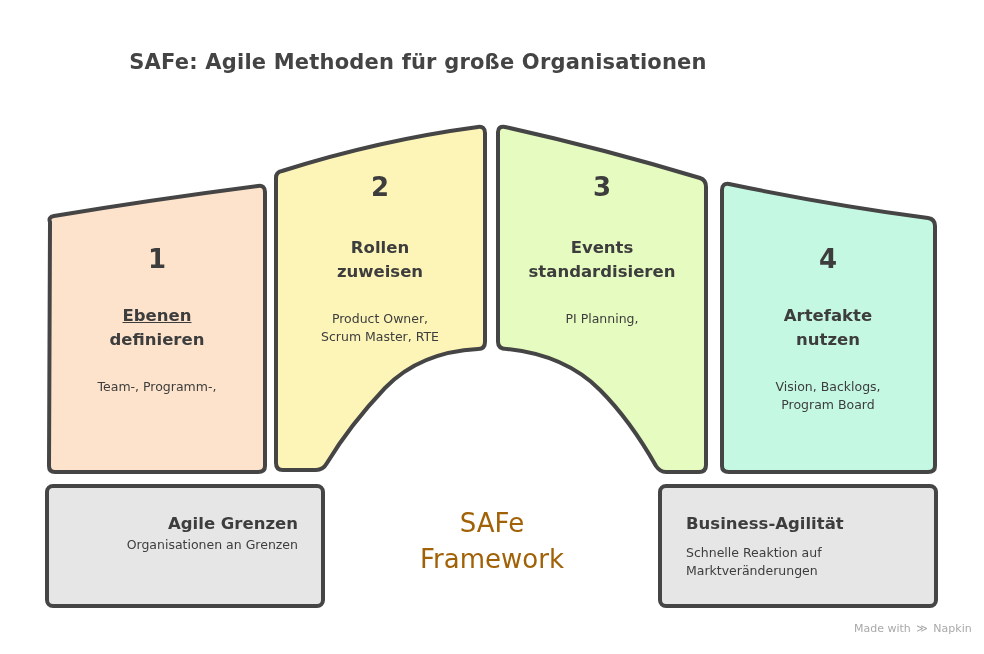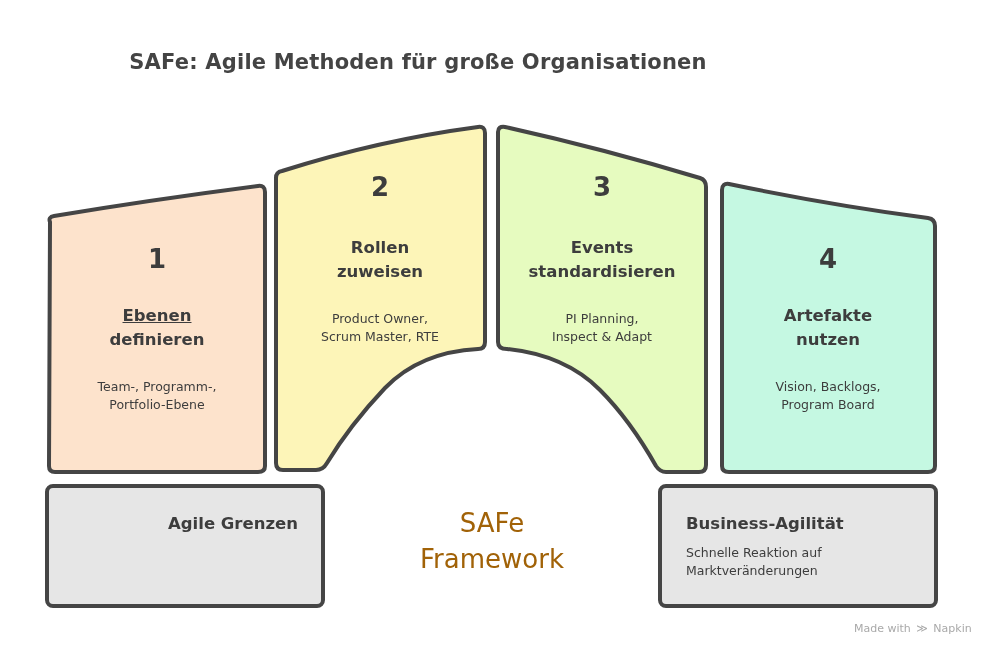--- a/index.html
+++ b/index.html
@@ -109,49 +109,48 @@
   <rect x="47" y="486" width="276" height="120" rx="6" ry="6" fill="#e6e6e6" stroke="#454545" stroke-width="4"></rect>
 
   <rect x="660" y="486" width="276" height="120" rx="6" ry="6" fill="#e6e6e6" stroke="#454545" stroke-width="4"></rect>
 </svg>
 
 <div class="panel-text" style="left:55px; top:244px; width:204px;">
   <span class="num">1</span>
   <span class="head" style="margin-top:30px;text-decoration:underline;">Ebenen</span>
   <span class="head">definieren</span>
   <span class="desc">Team-, Programm-,</span>
-  <span class="desc" style="margin-top:0;">Portfolio-Ebene</span>
 </div>
 
 <div class="panel-text" style="left:281px; top:172px; width:198px;">
   <span class="num">2</span>
   <span class="head" style="margin-top:34px;">Rollen</span>
   <span class="head">zuweisen</span>
   <span class="desc">Product Owner,</span>
   <span class="desc" style="margin-top:0;">Scrum Master, RTE</span>
 </div>
 
 <div class="panel-text" style="left:502px; top:172px; width:200px;">
   <span class="num">3</span>
   <span class="head" style="margin-top:34px;">Events</span>
   <span class="head">standardisieren</span>
   <span class="desc">PI Planning,</span>
-  <span class="desc" style="margin-top:0;">Inspect &amp; Adapt</span>
 </div>
 
 <div class="panel-text" style="left:726px; top:244px; width:204px;">
   <span class="num">4</span>
   <span class="head" style="margin-top:30px;">Artefakte</span>
   <span class="head">nutzen</span>
   <span class="desc">Vision, Backlogs,</span>
   <span class="desc" style="margin-top:0;">Program Board</span>
 </div>
 
 <div class="box-text" style="left:60px; top:512px; width:238px; text-align:right;">
   <span class="head">Agile Grenzen</span>
+  <span class="desc" style="margin-top:0;">Organisationen an Grenzen</span>
 </div>
 
 <div class="box-text" style="left:686px; top:512px; width:238px; text-align:left;">
   <span class="head">Business-Agilität</span>
   <span class="desc" style="margin-top:8px;">Schnelle Reaktion auf</span>
   <span class="desc" style="margin-top:0;">Marktveränderungen</span>
 </div>
 
 <div class="center-label">
   <div>SAFe</div>

